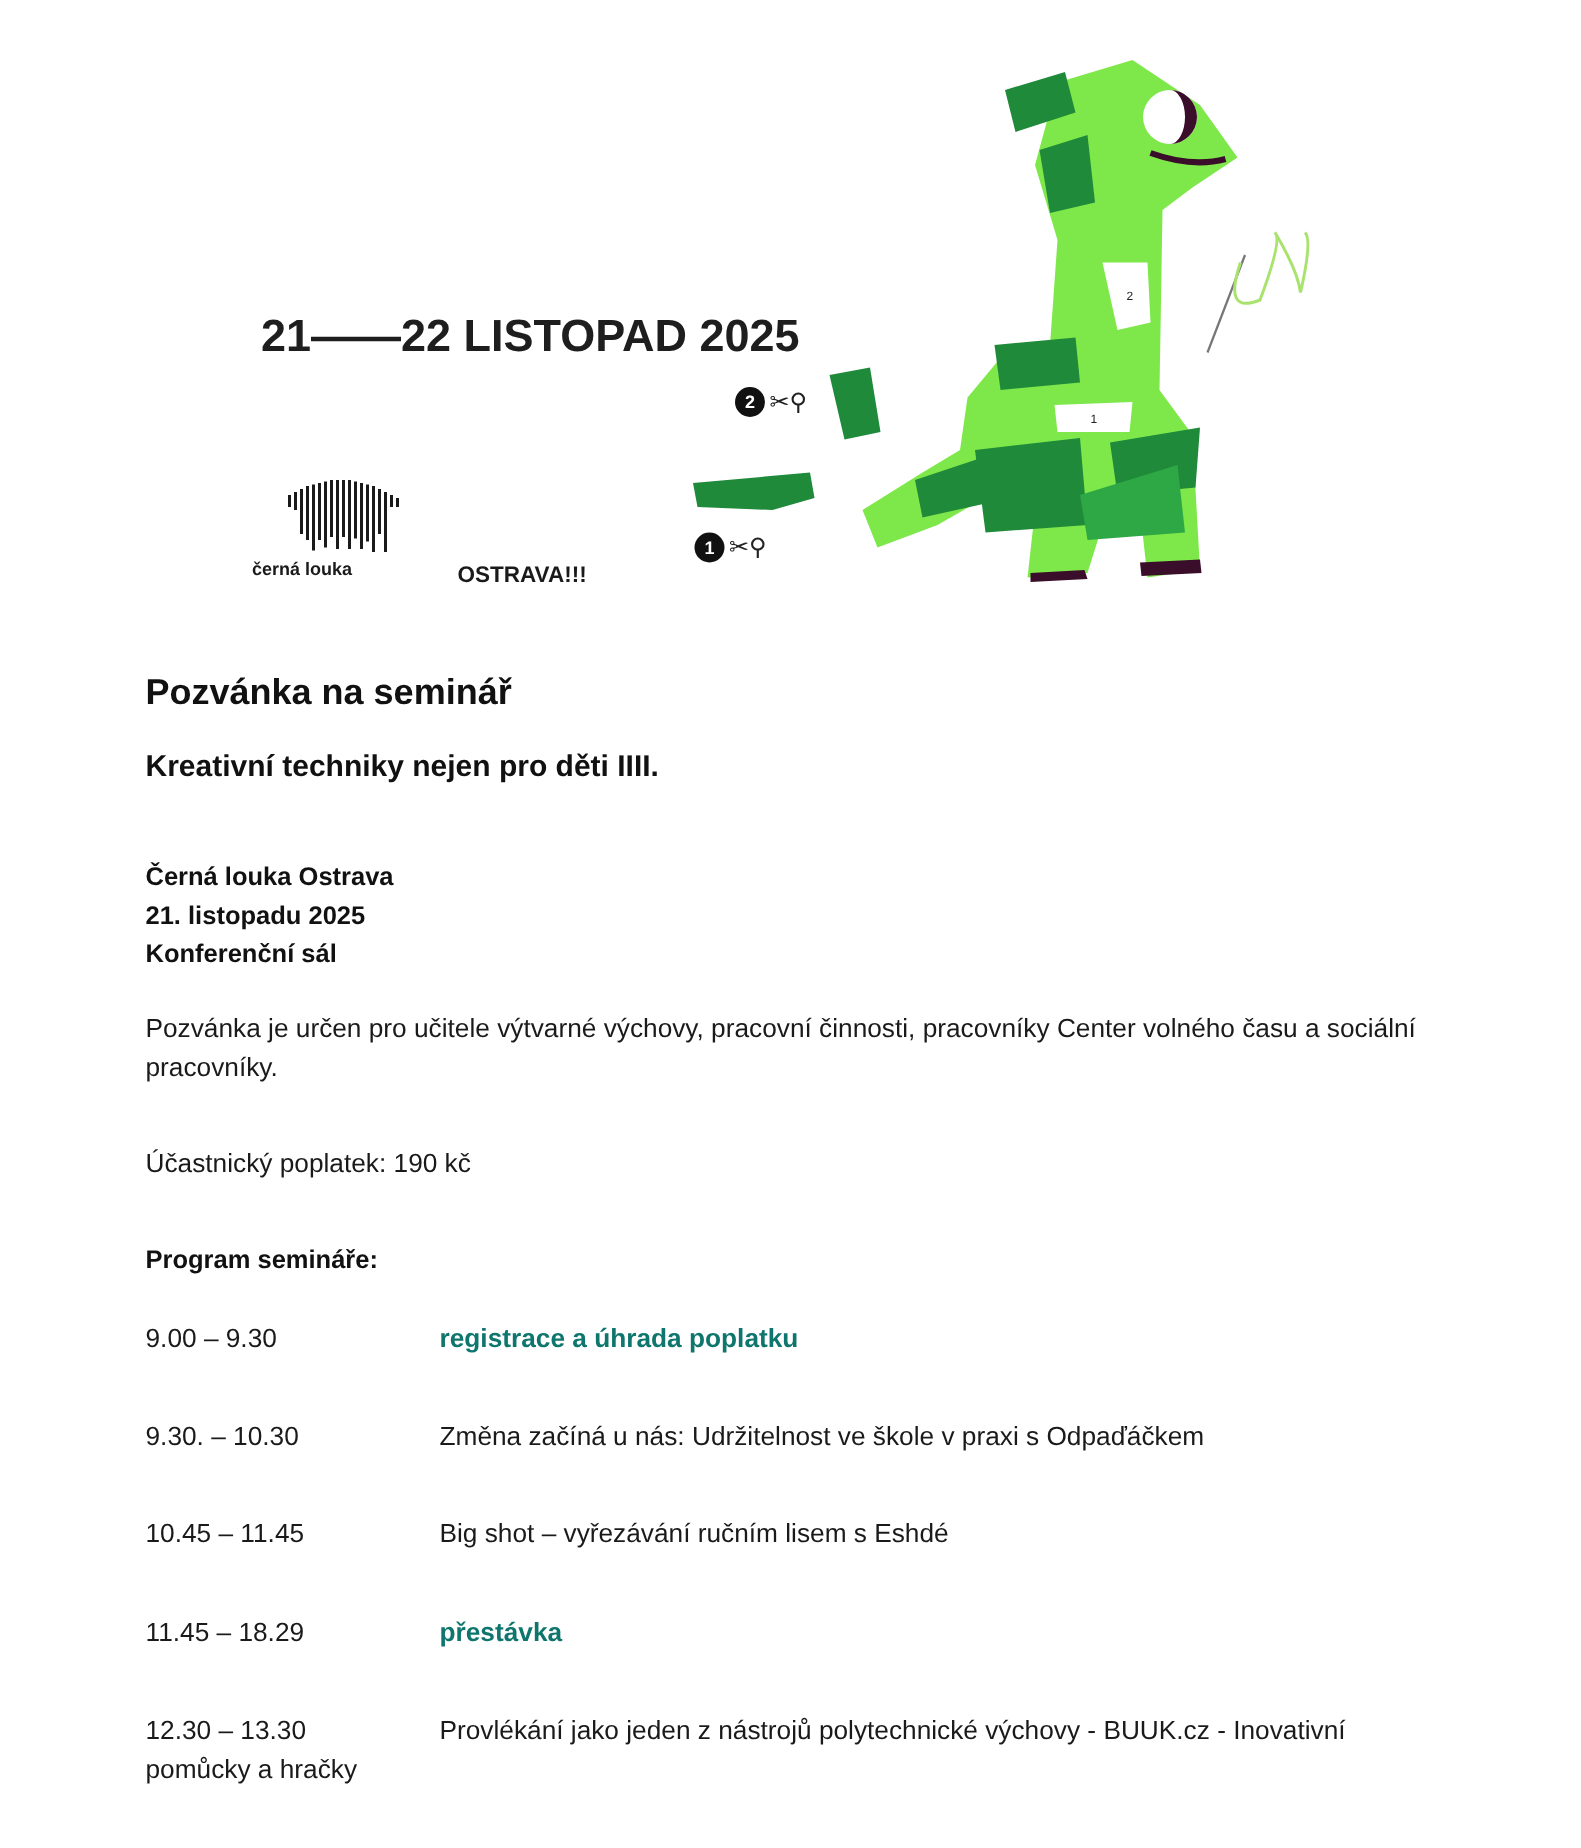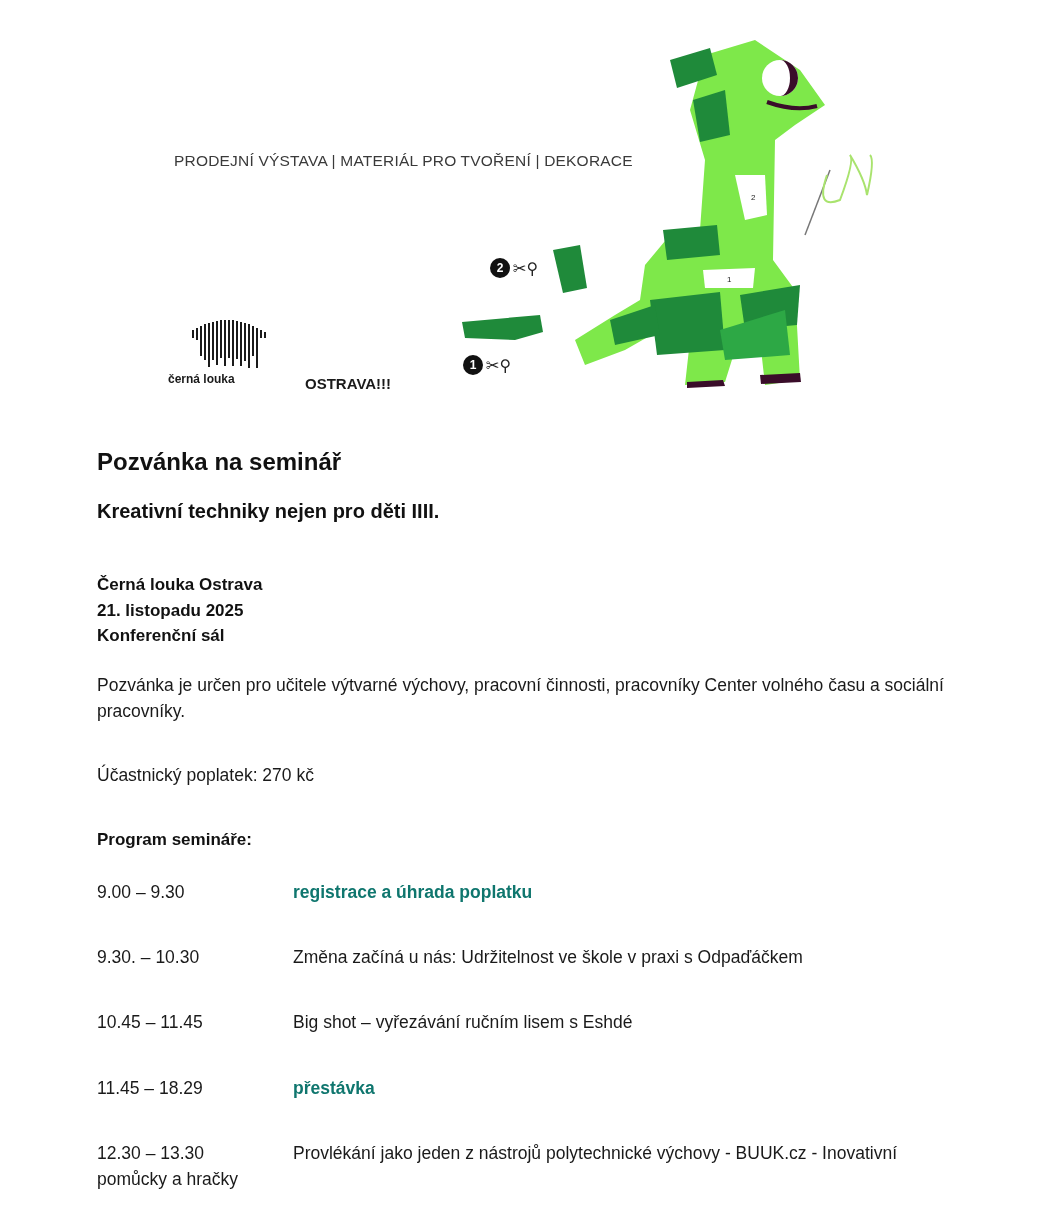--- a/index.html
+++ b/index.html
@@ -145,21 +145,21 @@
     .program-row .time {
       display: inline-block;
       width: 196px;
     }
     .program-row .desc.bold { font-weight: 700; color: #0f766e; }
   </style>
 </head>
 <body>
 
 <div class="banner">
-  <div class="banner-tagline l1">PRODEJNÍ VÝSTAVA  | MATERIÁL PRO TVOŘENÍ | DEKORACE</div>
+  <div class="banner-dates">21——22 LISTOPAD 2025</div>
 
   <svg class="venue-logo" viewBox="0 0 78 50">
     <g fill="#1a1a1a">
       <rect x="2" y="12" width="2" height="8"></rect>
       <rect x="6" y="10" width="2" height="12"></rect>
       <rect x="10" y="8" width="2" height="30"></rect>
       <rect x="14" y="6" width="2" height="36"></rect>
       <rect x="18" y="5" width="2" height="44"></rect>
       <rect x="22" y="4" width="2" height="38"></rect>
       <rect x="26" y="3" width="2" height="44"></rect>
@@ -226,21 +226,21 @@
   <h2 class="h1">Pozvánka na seminář</h2>
   <h3 class="h2">Kreativní techniky nejen pro děti IIII.</h3>
 
   <div class="info-block">
     <span class="info-line">Černá louka Ostrava</span>
     <span class="info-line">21. listopadu 2025</span>
     <span class="info-line">Konferenční sál</span>
   </div>
 
   <p class="para audience" style="margin:0;">Pozvánka je určen pro učitele výtvarné výchovy, pracovní činnosti, pracovníky Center volného času a sociální pracovníky.</p>
-  <p class="para fee" style="margin:0;">Účastnický poplatek: 270 kč</p>
+  <p class="para fee" style="margin:0;">Účastnický poplatek: 190 kč</p>
 
   <div class="program-title">Program semináře:</div>
 
   <div class="program-row" style="top:431px;">
     <span class="time">9.00 – 9.30</span><span class="desc bold">registrace a úhrada poplatku</span>
   </div>
   <div class="program-row" style="top:496px;">
     <span class="time">9.30. – 10.30</span><span class="desc">Změna začíná u nás: Udržitelnost ve škole v praxi s Odpaďáčkem</span>
   </div>
   <div class="program-row" style="top:561px;">

